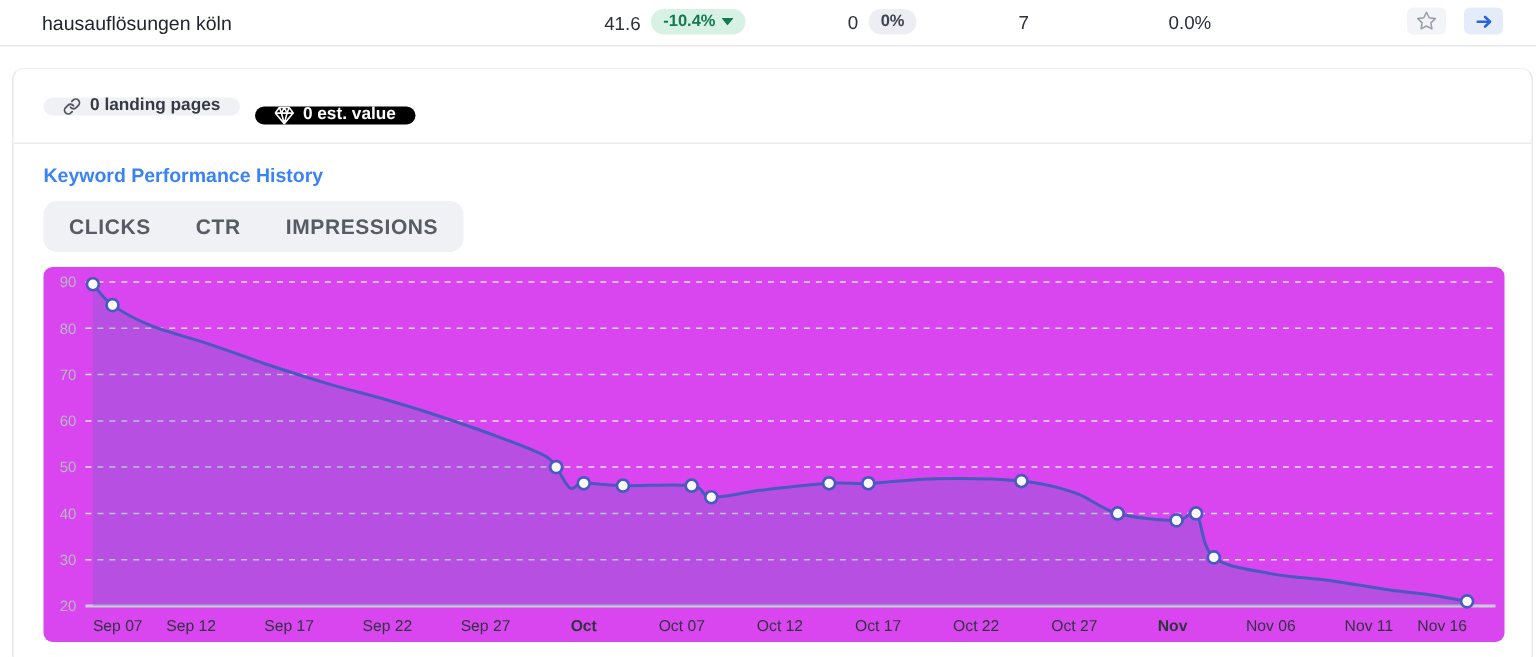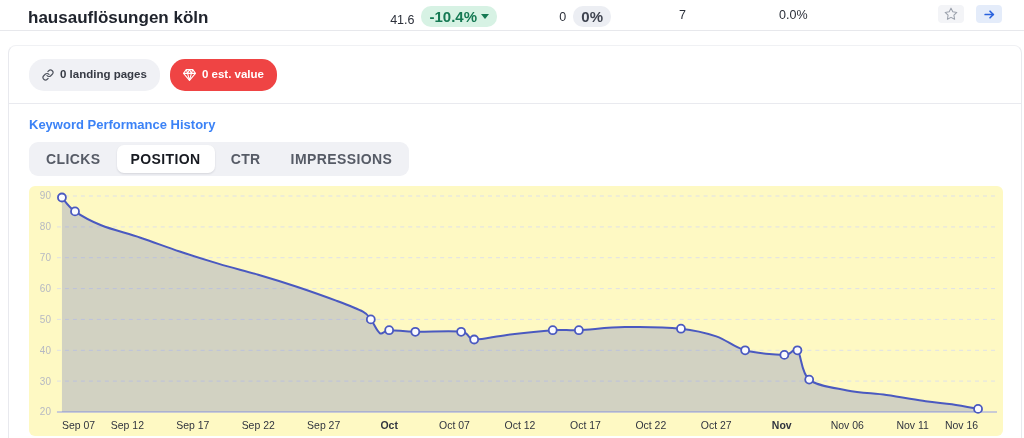--- a/index.html
+++ b/index.html
@@ -1,58 +1,58 @@
 <!DOCTYPE html>
 <html><head>
 <meta charset="utf-8">
 <style>
   * { box-sizing: border-box; margin: 0; padding: 0; }
   html,body { width:1024px; height:438px; overflow:hidden; background:#fff;
     font-family:"Liberation Sans", sans-serif; color:#262a33; }
 
   
   .top-row { position:relative; height:31px; background:#fff; border-bottom:1px solid #e7e8ec; }
-  .kw { position:absolute; left:28px; top:8px; font-size:17px; font-weight:bold; color:#20242d; }
+  .kw { position:absolute; left:28px; top:8px; font-size:13px; font-weight:normal; color:#20242d; }
   .metric { font-size:12.5px; color:#2c303a; }
   .pos-group { position:absolute; right:527px; top:6px; display:flex; align-items:flex-end; gap:7px; }
   .clicks-group { position:absolute; right:413px; top:6px; display:flex; align-items:center; gap:7px; }
   .impr { position:absolute; left:679px; top:8px; }
   .ctrv { position:absolute; left:779px; top:8px; }
   .actions { position:absolute; right:22px; top:5px; display:flex; align-items:center; gap:12px; }
   .badge { display:inline-flex; align-items:center; gap:4px; border-radius:10px;
-    padding:3px 8px; font-size:15px; font-weight:bold; line-height:1; }
+    padding:3px 8px; font-size:11px; font-weight:bold; line-height:1; }
   .badge.green { background:#d7f2e4; color:#157953; }
   .badge.gray  { background:#eceef3; color:#3f4450; }
   .icon-btn { display:inline-flex; align-items:center; justify-content:center;
     width:26px; height:18px; border-radius:4px; border:none; cursor:pointer; }
   .icon-btn.star { background:#f3f4f7; }
   .icon-btn.arrow { background:#e4ecfa; }
 
   
   .card { margin:14px 2px 0 8px; background:#fff; border:1px solid #e8e9ee;
     border-top-color:#f0f1f4; border-radius:8px; }
   .lp-section { display:flex; justify-content:space-between; align-items:center; padding:13px 20px 12px; }
   .lp-title { font-size:13px; font-weight:bold; letter-spacing:.5px; color:#272b35; }
   .lp-sub { font-size:11.5px; color:#8a8f9b; margin-top:5px; }
   .lp-buttons { display:flex; align-items:center; gap:10px; }
   .pill { display:inline-flex; align-items:center; gap:6px; border-radius:15px;
-    padding:10px 13px; font-size:11.5px; font-weight:bold; border:none; cursor:pointer;
+    padding:0 13px; font-size:11.5px; font-weight:bold; border:none; cursor:pointer;
     font-family:inherit; line-height:1;justify-content:space-between; }
   .pill.gray { background:#f0f1f5; color:#363a44; }
-  .pill.blue { background:#ef4444; color:#fff; }
+  .pill.blue { background:#000000; color:#fff;margin-top:12px; }
   .divider { height:1px; background:#e9eaef; }
 
   
   .perf-section { padding:13px 18px 15px 20px; }
   .perf-title { font-size:13px; font-weight:bold; color:#3b82f6; margin-bottom:10px; }
   .tabs { display:inline-flex; background:#f0f1f5; border-radius:9px; padding:3px; gap:2px; margin-bottom:10px; }
   .tab { border:none; background:transparent; padding:6px 14px; font-size:14px; font-weight:bold;
     letter-spacing:.4px; color:#565b66; border-radius:7px; cursor:pointer; font-family:inherit; }
   .tab.active { background:#fff; color:#171a21; box-shadow:0 1px 2px rgba(20,20,40,.12); }
-  .chart-panel { height:250px; background:#fef9c3; border-radius:6px; overflow:hidden; }
+  .chart-panel { height:250px; background:#d946ef; border-radius:6px; overflow:hidden; }
   .chart-panel svg { display:block; width:100%; height:100%; }
 </style>
 </head>
 <body>
 
 <div class="top-row">
   <span class="kw">hausauflösungen köln</span>
 
   <span class="pos-group">
     <span class="metric">41.6</span>
@@ -109,21 +109,20 @@
       </button>
     </div>
   </div>
 
   <div class="divider"></div>
 
   <div class="perf-section">
     <div class="perf-title">Keyword Performance History</div>
     <div class="tabs" id="tab-bar">
         <button class="tab">CLICKS</button>
-        <button class="tab active">POSITION</button>
         <button class="tab">CTR</button>
         <button class="tab">IMPRESSIONS</button>
       </div>
     <div class="chart-panel">
       <svg id="chart-svg" viewBox="0 0 976 250" preserveAspectRatio="none">
           <line x1="28" y1="10" x2="970" y2="10" stroke="#dfe1e8" stroke-width="1" stroke-dasharray="4 4"></line>
           <text x="22" y="13.5" text-anchor="end" fill="#b6b9c3" font-size="10" font-family="Liberation Sans, sans-serif">90</text>
           <line x1="28" y1="40.9" x2="970" y2="40.9" stroke="#dfe1e8" stroke-width="1" stroke-dasharray="4 4"></line>
           <text x="22" y="44.4" text-anchor="end" fill="#b6b9c3" font-size="10" font-family="Liberation Sans, sans-serif">80</text>
           <line x1="28" y1="71.7" x2="970" y2="71.7" stroke="#dfe1e8" stroke-width="1" stroke-dasharray="4 4"></line>

